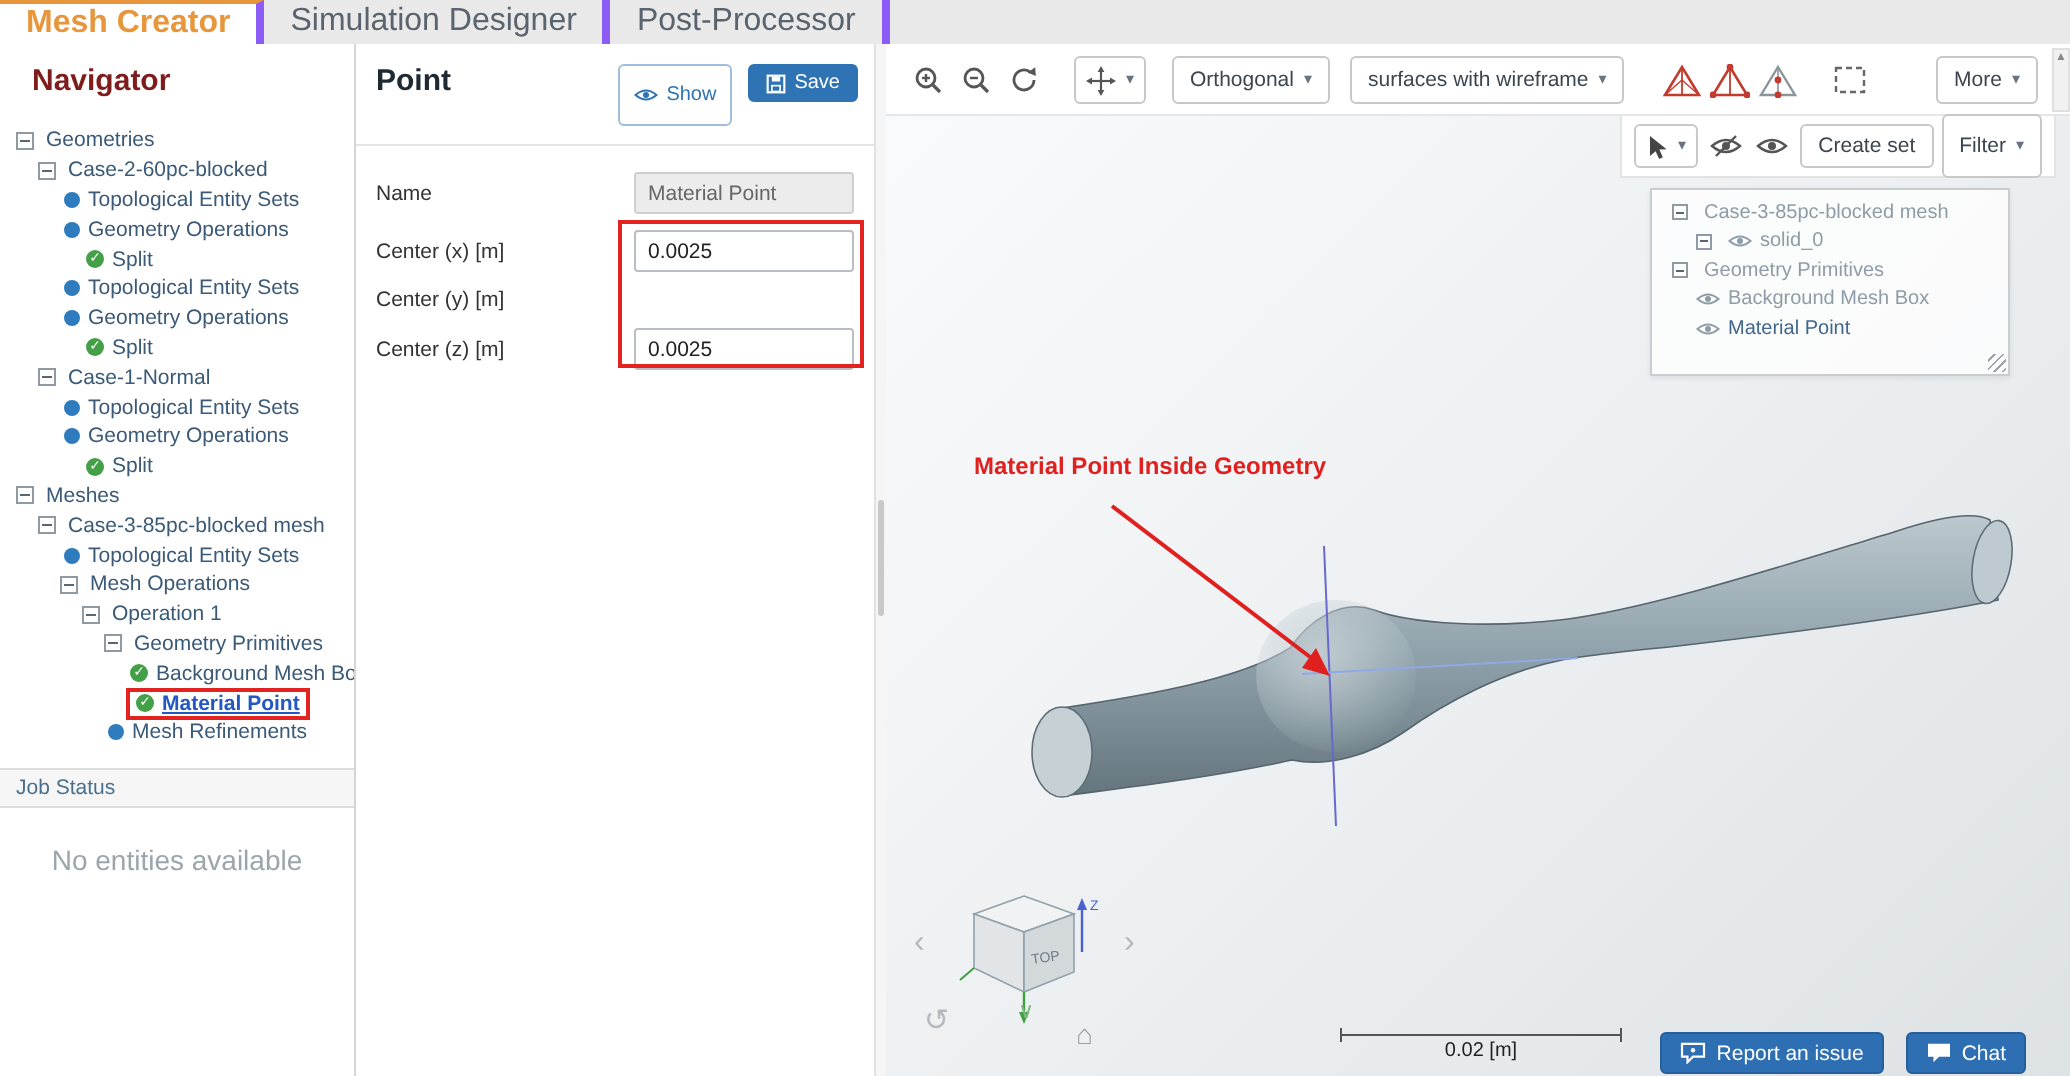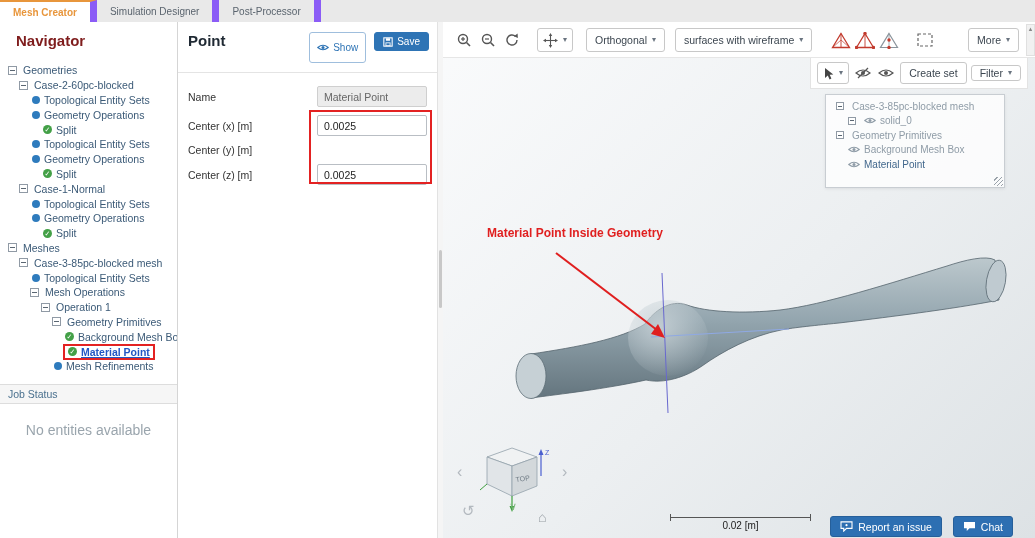--- a/index.html
+++ b/index.html
@@ -10,22 +10,22 @@
     --check-green:#43a047;
     --dot-blue:#2e7bbd;
   }
   *{margin:0;padding:0;box-sizing:border-box}
   html,body{width:1035px;height:538px;overflow:hidden;background:#fff;
     font-family:"Liberation Sans",sans-serif;position:relative}
 
   
   .tabbar{position:absolute;left:0;top:0;width:100%;height:22px;background:#e9e9e9;
     display:flex;align-items:stretch}
-  .tab{display:flex;align-items:center;padding:0 13px;font-size:10px;
-    border-right:7px solid #8b5cf6;cursor:pointer;white-space:nowrap}
+  .tab{display:flex;align-items:center;padding:0 13px;font-size:16px;
+    border-right:4px solid #8b5cf6;cursor:pointer;white-space:nowrap}
   .tab-true{background:#fff;color:var(--tab-active-orange);border-top:2px solid var(--tab-active-orange);font-weight:700}
   .tab-false{color:#5a646e}
 
   
   .navigator{position:absolute;left:0;top:22px;width:178px;height:516px;background:#fff;
     border-right:1px solid #d5d5d5;overflow:hidden}
   .nav-title{padding:10px 16px 14px;font-size:15px;font-weight:700;color:#7f1d1d}
   .tree-row{height:14.8px;display:flex;align-items:center;
     padding-left:calc(8px + var(--lvl,0)*11px);font-size:10.5px;color:var(--tree-blue);
     cursor:pointer;white-space:nowrap}
@@ -514,21 +514,21 @@
     </button>
     <button class="icon-btn">
       <svg width="16" height="12" viewBox="0 0 16 12">
           <path d="M1 6 Q8 0 15 6 Q8 12 1 6 Z" fill="none" stroke="#555" stroke-width="1.2"></path>
           <circle cx="8" cy="6" r="2" fill="#555"></circle>
         </svg>
     </button>
     <button class="drop-btn" style="height:22px">
       <span>Create set</span>
     </button>
-    <button class="drop-btn" style="height:16px">
+    <button class="drop-btn" style="height:32px">
       <span>Filter</span>
       <span class="caret">▾</span>
     </button>
   </div>
 
   <div class="vp-tree">
 
     <div class="resize-corner"></div>
 
       <div class="vpt-row mut-true" style="--lvl: 0;">

